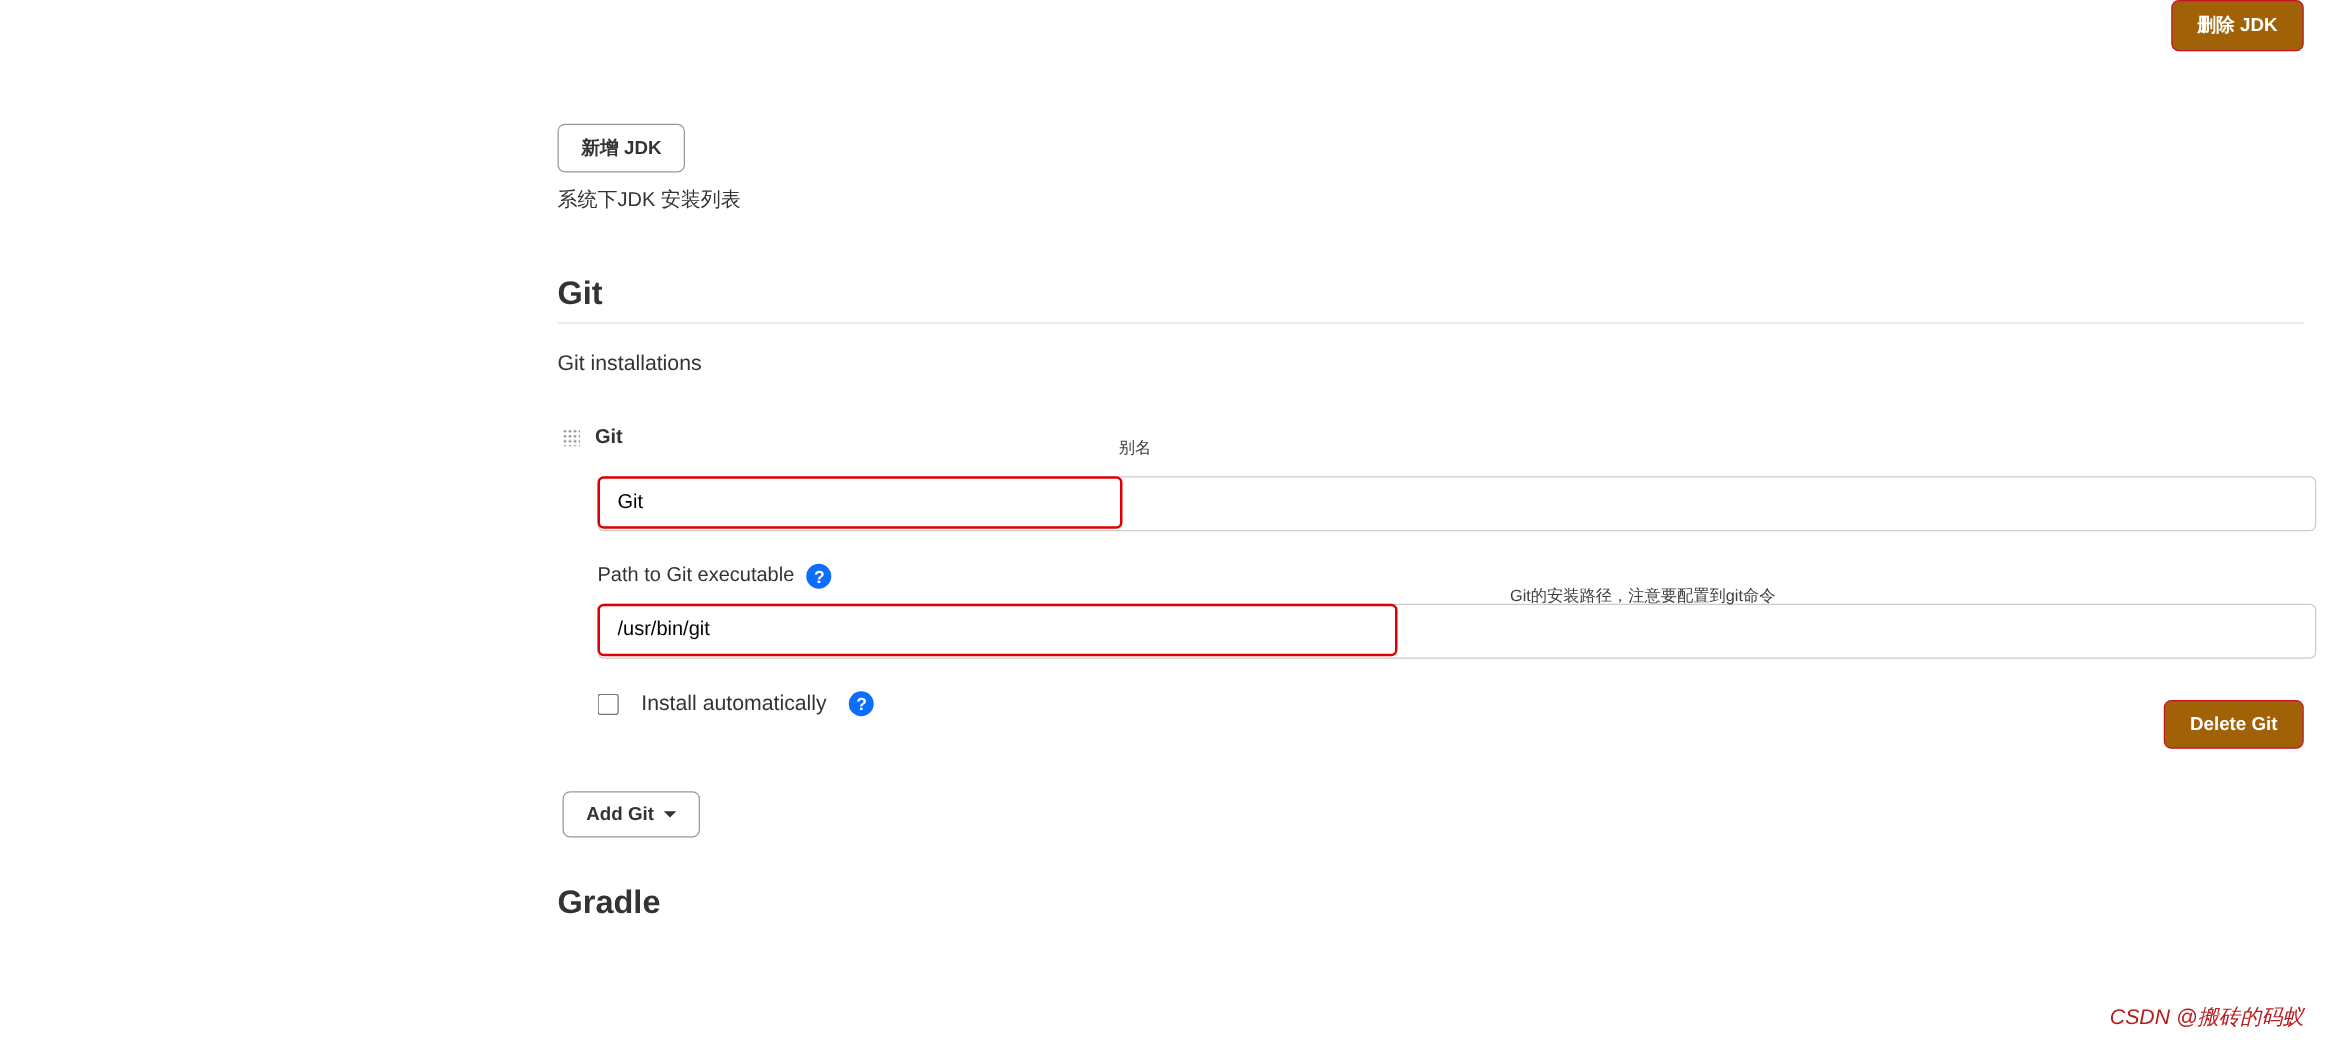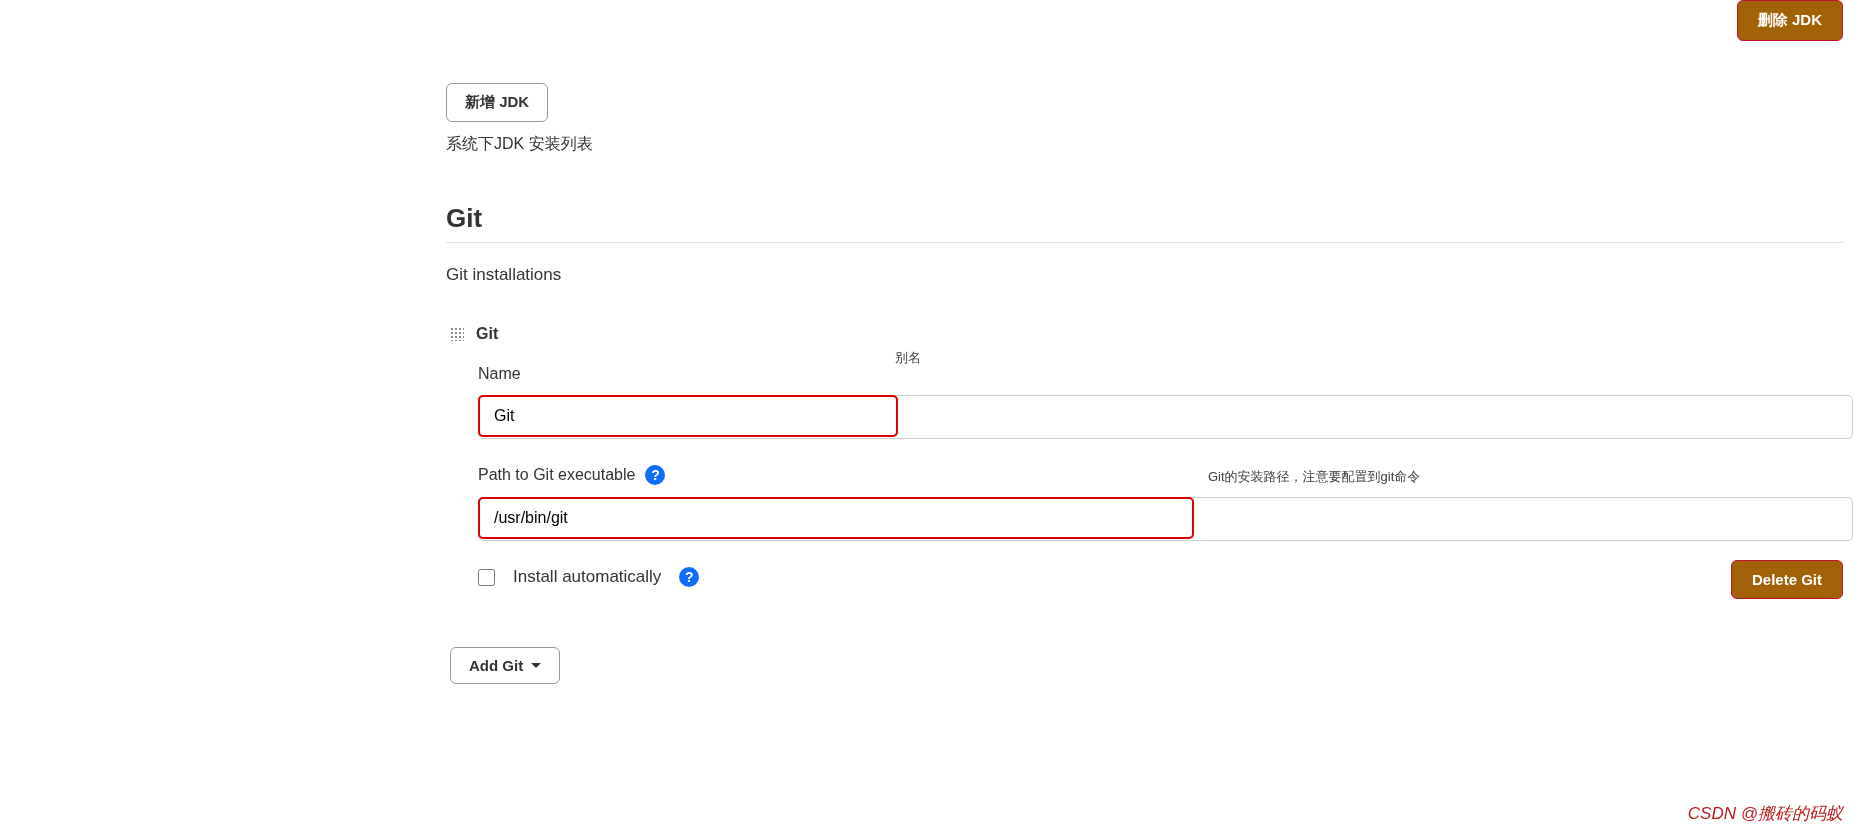--- a/index.html
+++ b/index.html
@@ -13,20 +13,21 @@
       color: #333;
       width: 1861px;
       height: 837px;
       position: relative;
       overflow: hidden;
     }
     .content {
       padding-left: 446px;
       padding-right: 8px;
       padding-top: 5px;
+      margin-top: 16px;
     }
     .btn {
       display: inline-flex;
       align-items: center;
       padding: 9px 18px;
       border: 1px solid #999;
       border-radius: 6px;
       background: #fff;
       font-size: 15px;
       font-weight: 600;
@@ -105,21 +106,21 @@
       width: 100%;
       flex: 1;
     }
     .form-input.highlight-name {
       border: 2px solid #d00;
       width: 420px;
       flex: none;
     }
     .form-input.highlight-path {
       border: 2px solid #d00;
-      width: 716px;
+      width: 640px;
       flex: none;
     }
     .annotation {
       color: #404040;
       font-size: 13px;
       white-space: nowrap;
     }
     .annotation-name {
       position: absolute;
       left: 895px;
@@ -222,21 +223,20 @@
   <h2 class="section-title">Git</h2>
   <div class="subtitle">Git installations</div>
 
   <div class="git-block">
     <div class="git-header">
       <div class="drag-handle"></div>
       <div class="git-label">Git</div>
     </div>
 
     <div class="field-group">
-      <div class="field-label">Name</div>
       <div class="input-full-container">
         <div class="input-full-bg"></div>
         <div class="input-overlay">
           <input type="text" class="form-input highlight-name" value="Git" style="">
         </div>
       </div>
     </div>
 
     <div class="field-group" style="margin-top:28px;">
       <div class="field-label">
@@ -256,20 +256,21 @@
       <span class="checkbox-label">Install automatically</span>
       <span class="help-icon">?</span>
     </div>
   </div>
 
   <button class="btn btn-add-git">
     <span>Add Git</span>
     <span class="caret"></span>
   </button>
 
+  <h2 class="gradle-title">Gradle</h2>
 
 </div>
 
 <div class="annotation annotation-name">别名</div>
 <div class="annotation annotation-path">Git的安装路径，注意要配置到git命令</div>
 
 <button class="btn btn-red btn-delete-git">Delete Git</button>
 
 <div class="watermark">CSDN @搬砖的码蚁</div>
 

